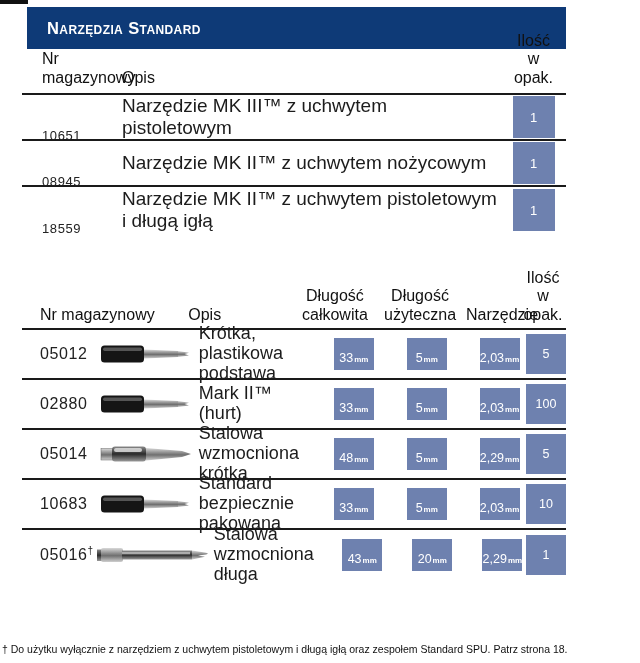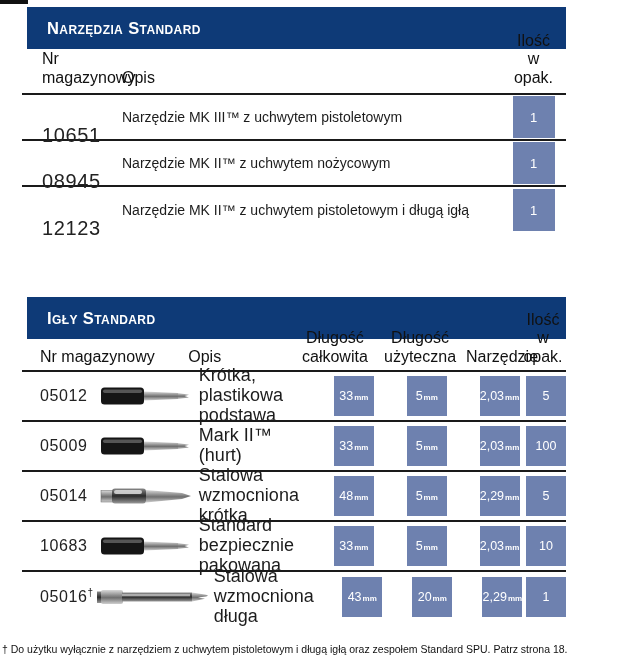--- a/index.html
+++ b/index.html
@@ -23,22 +23,22 @@
 
   
   .t1-head { display:flex; height:46px; border-bottom:2px solid var(--rule);
              align-items:flex-end; padding-bottom:6px; }
   .t1-row  { display:flex; height:46px; border-bottom:2px solid var(--rule); align-items:center; }
   .t1-row.last { border-bottom:none; }
   .c1-stock { width:100px; padding-left:20px; }
   .c1-desc  { flex:1; }
   .c1-qty   { width:65px; display:flex; justify-content:center; text-align:center; }
 
-  .stock-num { font-size:20px; letter-spacing:.6px; color:#222;margin-top:36px; }
-  .desc1 { font-size:14px; }
+  .stock-num { font-size:13px; letter-spacing:.6px; color:#222;margin-top:36px; }
+  .desc1 { font-size:19px; }
 
   .qty-cell { width:42px; height:42px; background:var(--cell); color:#fff;
               display:flex; align-items:center; justify-content:center; font-size:13px; }
 
   
   .t2-head { display:flex; height:33px; border-bottom:2px solid var(--rule);
              align-items:flex-end; padding-bottom:4px; }
   .t2-row  { display:flex; height:50px; border-bottom:2px solid var(--rule); align-items:center; }
   .t2-row.last { border-bottom:none; }
   .c2-stock { width:85px; padding-left:18px; white-space:nowrap; }
@@ -46,21 +46,21 @@
   .c2-desc  { width:131px; padding-left:2px; }
   .c2-m     { width:54px; display:flex; text-align:center;margin-left:28px; }
   .c2-m.w56 { width:56px; }
   .c2-qty   { flex:1; display:flex; justify-content:center; text-align:center; }
   .t2-head .c2-m .th, .t2-head .c2-qty .th { padding:0 2px; }
 
   .stock-num2 { font-size:16px; letter-spacing:.6px; color:#222; }
   .stock-num2 sup { font-size:10px; }
   .desc2 { font-size:18px; line-height:1.1; white-space:pre-line; }
 
-  .m-cell { width:40px; height:40px; background:var(--cell); color:#fff;
+  .m-cell { width:40px; height:32px; background:var(--cell); color:#fff;
             display:flex; align-items:baseline; justify-content:center; padding-top:13px; }
   .m-cell .v { font-size:12.5px; }
   .m-cell .u { font-size:8px; margin-left:1px;font-weight:bold; }
   .qty-cell2 { width:40px; height:40px; background:var(--cell); color:#fff;
                display:flex; align-items:center; justify-content:center; font-size:12.5px; }
 
   .footnote { position:absolute; left:2px; top:643px; width:630px; font-size:10.5px; color:#111; }
 </style>
 </head>
 <body>
@@ -105,32 +105,29 @@
         </div>
     </div>
     <div class="t1-row">
       <div class="c1-stock stock-num">08945</div>
       <div class="c1-desc desc1">Narzędzie MK II™ z uchwytem nożycowym</div>
       <div class="c1-qty">
           <div class="qty-cell">1</div>
         </div>
     </div>
     <div class="t1-row last">
-      <div class="c1-stock stock-num">12123</div>
+      <div class="c1-stock stock-num">18559</div>
       <div class="c1-desc desc1">Narzędzie MK II™ z uchwytem pistoletowym i długą igłą</div>
       <div class="c1-qty">
           <div class="qty-cell">1</div>
         </div>
     </div>
   </section>
 
   <section class="table-block" id="needles-table">
-    <div class="title-bar">
-      <span class="title">Igły Standard</span>
-    </div>
 
     <div class="t2-head">
       <div class="c2-stock th">Nr magazynowy</div>
       <div class="c2-photo"></div>
       <div class="c2-desc th">Opis</div>
       <div class="c2-m">
           <span class="th">Długość całkowita</span>
         </div>
       <div class="c2-m">
           <span class="th">Długość użyteczna</span>
@@ -173,21 +170,21 @@
             <span class="v">2,03</span>
             <span class="u">mm</span>
           </div>
         </div>
       <div class="c2-qty">
           <div class="qty-cell2">5</div>
         </div>
     </div>
 
     <div class="t2-row">
-      <div class="c2-stock stock-num2">05009</div>
+      <div class="c2-stock stock-num2">02880</div>
       <div class="c2-photo">
         <svg viewBox="0 0 100 34" width="100" height="34">
           <rect x="5" y="8.5" width="43" height="17" rx="3.5" fill="#151515"></rect>
           <rect x="7" y="10.5" width="39" height="3.5" rx="1.7" fill="#555"></rect>
           <polygon points="48,12.5 82,14 82,20 48,21.5" fill="url(#metal)"></polygon>
           <path d="M82 14 L93 15.8 L88.5 17 L93 18.4 L82 20 Z" fill="url(#metal)"></path>
         </svg>
       </div>
       <div class="c2-desc desc2">Mark II™ (hurt)</div>
       <div class="c2-m">

